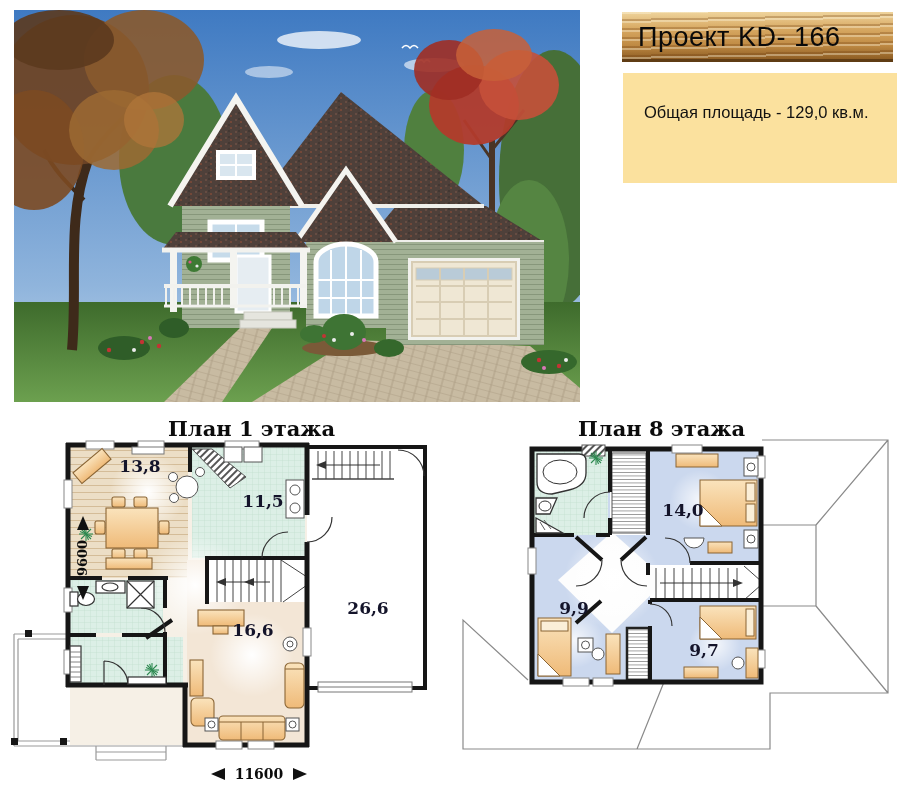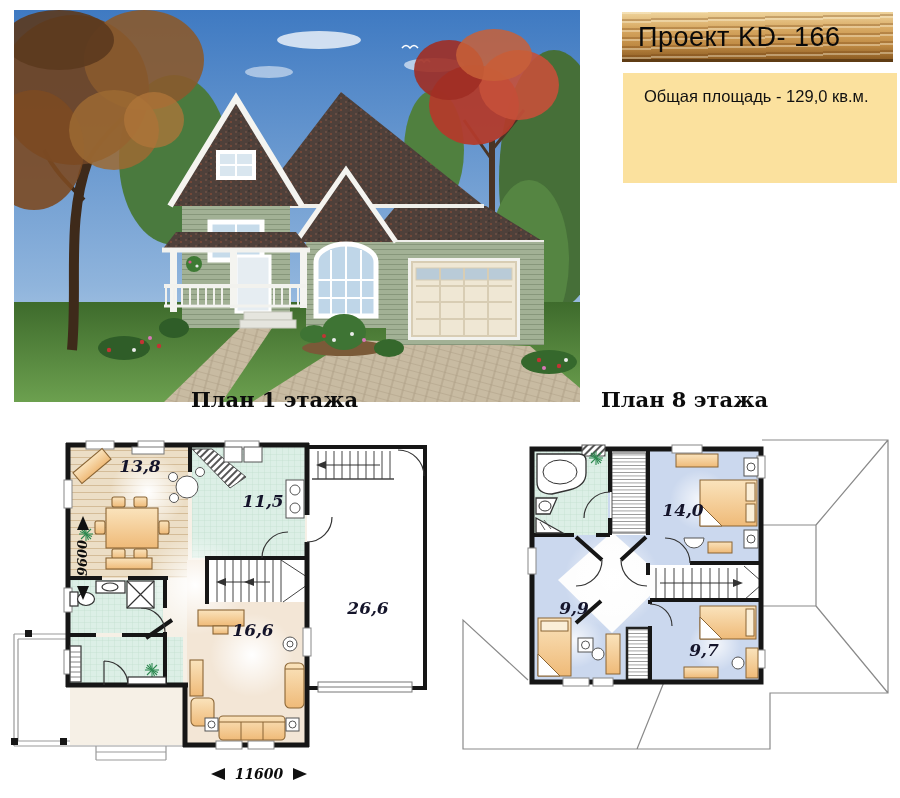--- a/index.html
+++ b/index.html
@@ -6,24 +6,24 @@
   .page{position:relative;width:900px;height:798px;background:#fff;overflow:hidden;
         font-family:"Liberation Sans",sans-serif;}
   .illustration{position:absolute;left:14px;top:10px;width:566px;height:392px;}
   .banner{position:absolute;left:622px;top:12px;width:271px;height:50px;
     background:
       repeating-linear-gradient(179deg, rgba(255,250,230,.35) 0 2px, rgba(0,0,0,0) 2px 7px, rgba(110,60,15,.28) 7px 9px),
       linear-gradient(#EFD49C 0%, #D8A963 35%, #C08B44 70%, #8F5E24 100%);
     border-bottom:3px solid #5f3c14; box-sizing:border-box;}
   .banner span{display:block;padding:10px 0 0 16px;font-size:27px;color:#0a0a0a;letter-spacing:.5px;}
   .info-box{position:absolute;left:623px;top:73px;width:274px;height:110px;background:#FBE19E;}
-  .info-box span{display:block;padding:14px 0 0 21px;font-size:16.5px;color:#111;}
-  .plan-title{position:absolute;top:387px;height:26px;text-align:right;
+  .info-box span{display:block;padding:30px 0 0 21px;font-size:16.5px;color:#111;}
+  .plan-title{position:absolute;top:416px;height:26px;text-align:left;
     font-family:"DejaVu Serif","Liberation Serif",serif;font-weight:bold;font-size:21px;color:#0c0c0c;}
-  .plans{position:absolute;left:0;top:430px;width:817px;height:368px;font-style:italic;}
+  .plans{position:absolute;left:0;top:430px;width:817px;height:368px;}
   svg text.room{font-family:"DejaVu Serif","Liberation Serif",serif;font-weight:bold;font-size:17px;fill:#14142a;}
   svg text.dim{font-family:"DejaVu Serif","Liberation Serif",serif;font-weight:bold;fill:#0c0c0c;}
 </style>
 </head>
 <body>
 
 <div class="page">
 
   <div class="illustration">
   <svg width="566" height="392" viewBox="0 0 566 392">

